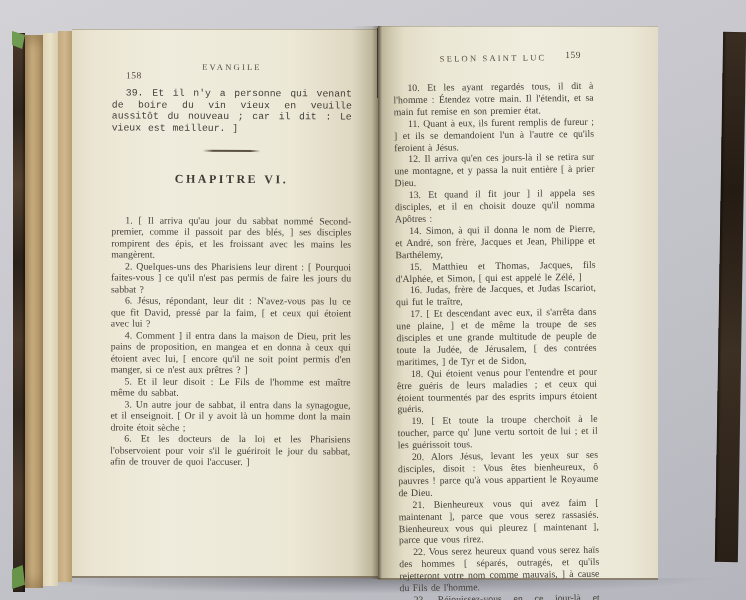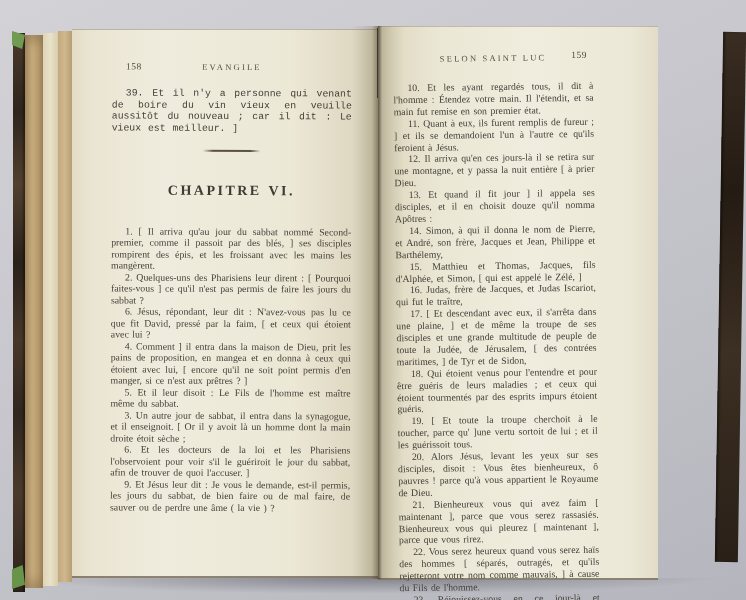--- a/index.html
+++ b/index.html
@@ -40,29 +40,29 @@
     padding:32px 26px 0 40px;}
   .page-right{left:378px;top:26px;width:280px;height:554px;
     background:linear-gradient(to right,#cfc7ac 0%,#e0dac2 5%,#ebe7d5 22%,#f0edde 55%,#ece8d7 90%,#e2dcc7 100%);
     border-top:1px solid rgba(130,120,95,.4);
     border-bottom:2px solid rgba(75,63,46,.6);
     padding:26px 65px 0 15px;}
   .tilt-left{transform:rotate(.25deg);transform-origin:50% 0;}
   .tilt-right{transform:rotate(-.7deg);transform-origin:50% 0;}
   .page-header{position:relative;height:13px;font-size:9.5px;letter-spacing:.5px;color:#4e4840;}
   .running-title{position:absolute;left:0;right:0;text-align:center;font-size:8.5px;letter-spacing:2.2px;color:#56504696;color:#565046;}
-  .pgnum-left{position:absolute;left:14px;top:0;text-align:center;}
-  .pgnum-right{position:absolute;right:6px;top:-2px;}
+  .pgnum-left{position:absolute;left:14px;top:9px;text-align:center;}
+  .pgnum-right{position:absolute;right:12px;top:-2px;}
   .body-text{font-size:9.8px;line-height:11.5px;text-align:justify;word-spacing:1px;color:#45403a;}
   .page-right .body-text{line-height:11.9px;}
   .para{text-indent:14px;margin:0;}
   .intro{margin-top:13px;font-family:Liberation Mono, monospace;}
   .rule{width:58px;height:2px;background:linear-gradient(to right,rgba(70,60,45,0),#5a5043 18%,#5a5043 82%,rgba(70,60,45,0));
     margin:16px auto 0 auto;}
-  .chapter{margin-top:33px;text-align:center;font-weight:bold;font-size:14px;letter-spacing:2.5px;color:#3f3a33;}
+  .chapter{margin-top:22px;text-align:center;font-weight:bold;font-size:12px;letter-spacing:2.5px;color:#3f3a33;}
   .verses-left{margin-top:29px;}
   .verses-right{margin-top:15px;}
   
   .gutter{position:absolute;left:352px;top:26px;width:52px;height:553px;pointer-events:none;
     background:linear-gradient(to right,rgba(110,98,72,0) 0%,rgba(110,98,72,.22) 38%,rgba(74,63,44,.5) 49%,rgba(50,42,30,.65) 51%,rgba(110,98,72,.22) 58%,rgba(110,98,72,0) 100%);}
   .gutter-crease{position:absolute;left:377px;top:28px;width:1px;height:70px;background:rgba(40,32,22,.75);}
 </style>
 </head>
 <body>
 
@@ -90,21 +90,20 @@
         <div class="rule"></div>
         <div class="chapter">CHAPITRE VI.</div>
         <div class="verses-left">
           <p class="para">1. [ Il arriva qu'au jour du sabbat nommé Second-premier, comme il passoit par des blés, ] ses disciples rompirent des épis, et les froissant avec les mains les mangèrent.</p>
           <p class="para">2. Quelques-uns des Pharisiens leur dirent : [ Pourquoi faites-vous ] ce qu'il n'est pas permis de faire les jours du sabbat ?</p>
           <p class="para">6. Jésus, répondant, leur dit : N'avez-vous pas lu ce que fit David, pressé par la faim, [ et ceux qui étoient avec lui ?</p>
           <p class="para">4. Comment ] il entra dans la maison de Dieu, prit les pains de proposition, en mangea et en donna à ceux qui étoient avec lui, [ encore qu'il ne soit point permis d'en manger, si ce n'est aux prêtres ? ]</p>
           <p class="para">5. Et il leur disoit : Le Fils de l'homme est maître même du sabbat.</p>
           <p class="para">3. Un autre jour de sabbat, il entra dans la synagogue, et il enseignoit. [ Or il y avoit là un homme dont la main droite étoit sèche ;</p>
           <p class="para">6. Et les docteurs de la loi et les Pharisiens l'observoient pour voir s'il le guériroit le jour du sabbat, afin de trouver de quoi l'accuser. ]</p>
-          <p class="para">9. Et Jésus leur dit : Je vous le demande, est-il permis, les jours du sabbat, de bien faire ou de mal faire, de sauver ou de perdre une âme ( la vie ) ?</p>
         </div>
       </div>
     </div>
   </div>
 
   <div class="page page-right">
     <div class="tilt-right">
       <div class="page-header">
         <span class="running-title">SELON SAINT LUC</span>
         <span class="pgnum-right">159</span>

